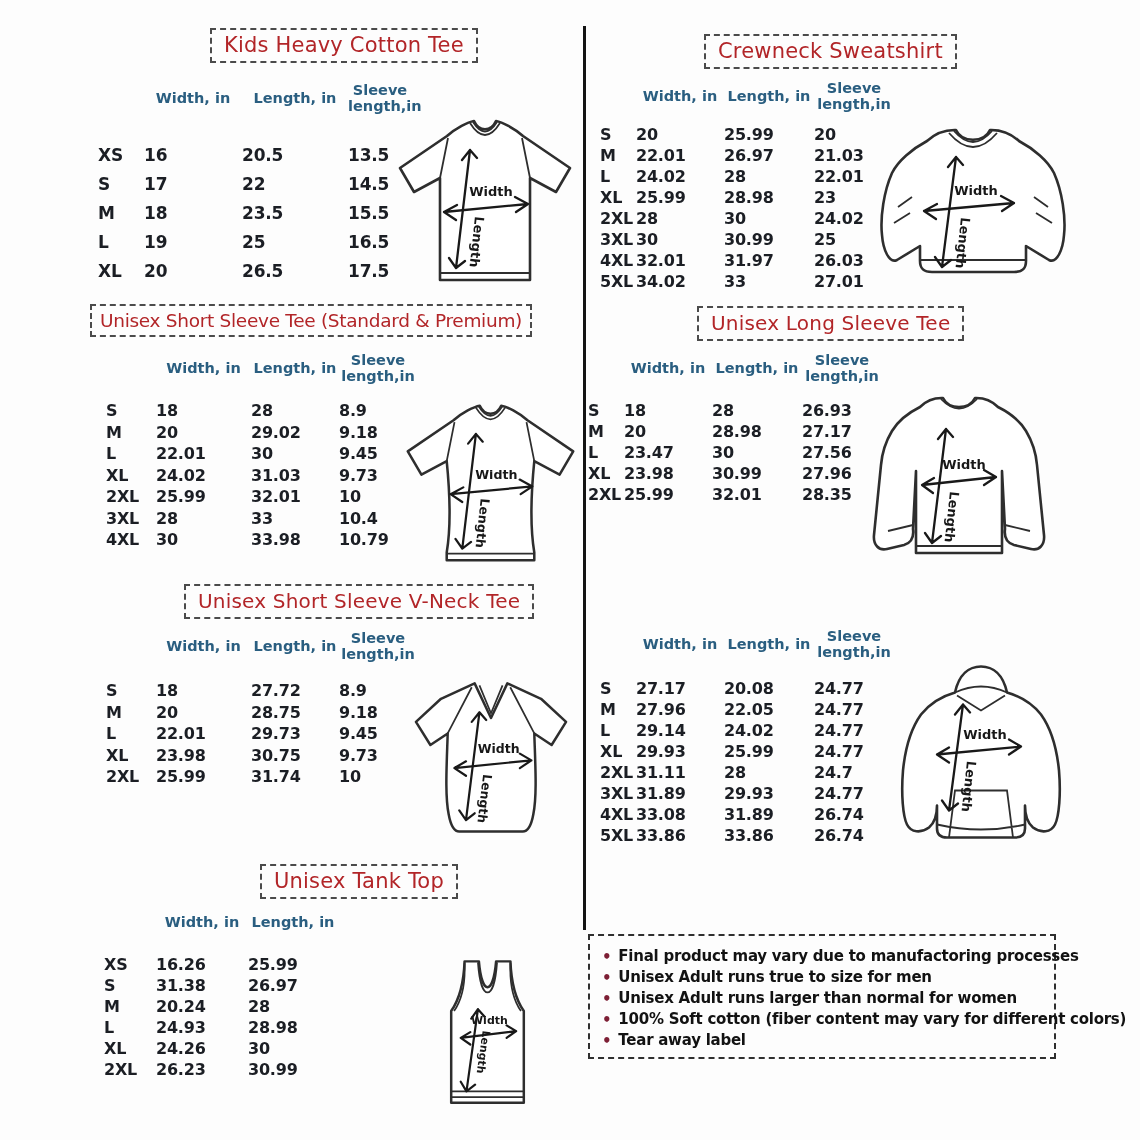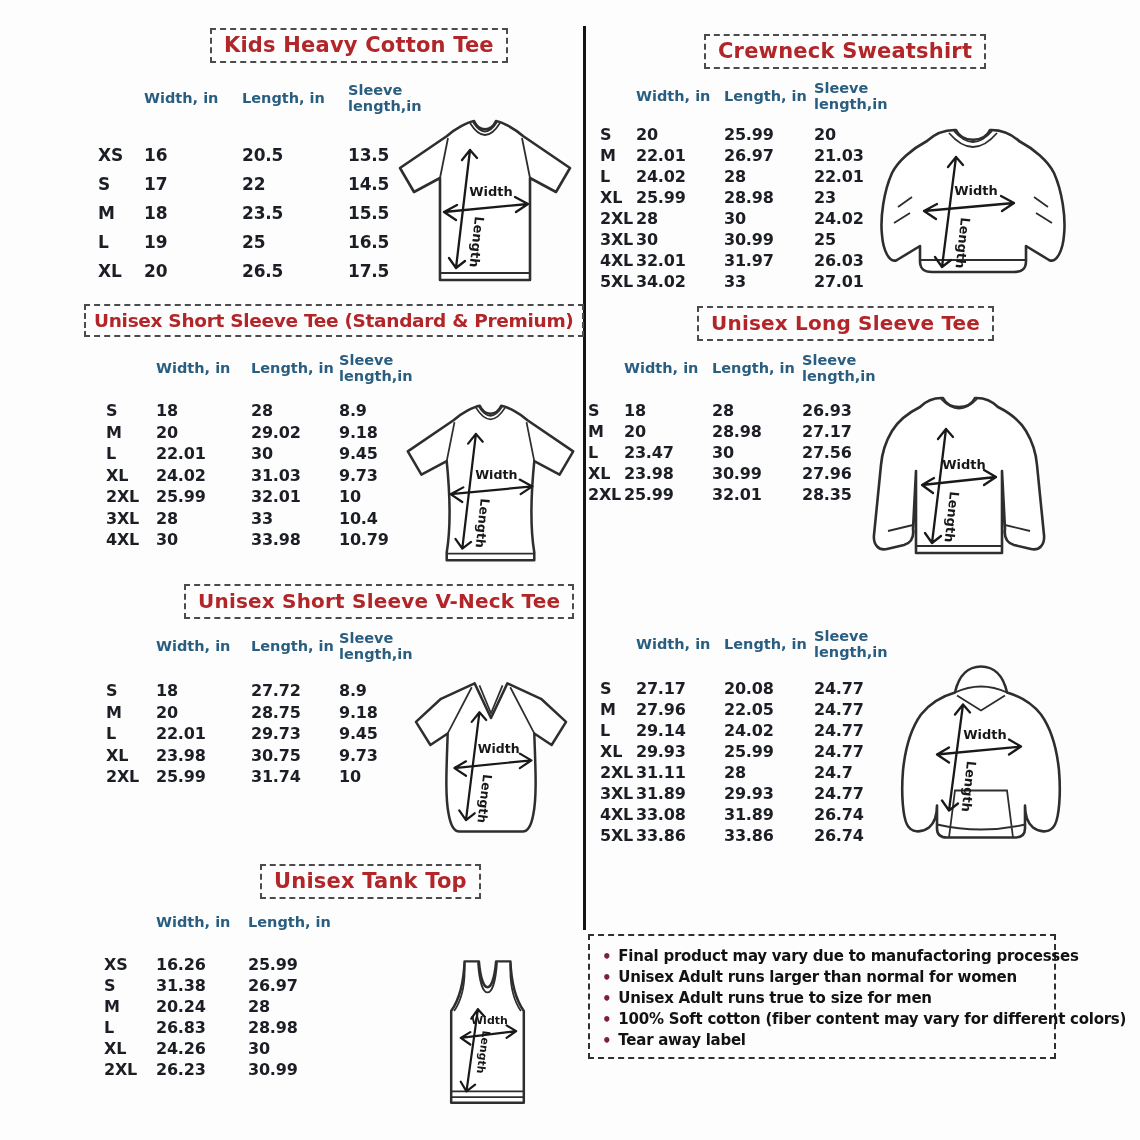--- a/index.html
+++ b/index.html
@@ -9,32 +9,32 @@
   .divider{position:absolute;left:583px;top:26px;width:3px;height:904px;background:#141414}
   .sec{position:absolute}
   .sec1{left:90px;top:28px;width:492px;height:268px;--cols:46px 98px 106px 64px;--rh:29px}
   .sec2{left:80px;top:300px;width:505px;height:272px;--cols:50px 95px 88px 78px;--rh:21.5px}
   .sec3{left:80px;top:580px;width:502px;height:272px;--cols:50px 95px 88px 78px;--rh:21.5px}
   .sec4{left:80px;top:860px;width:502px;height:275px;--cols:52px 92px 90px;--rh:21px}
   .sec5{left:592px;top:30px;width:500px;height:268px;--cols:36px 88px 90px 80px;--rh:21px}
   .sec6{left:580px;top:302px;width:500px;height:272px;--cols:36px 88px 90px 80px;--rh:21px}
   .sec7{left:592px;top:580px;width:500px;height:278px;--cols:36px 88px 90px 80px;--rh:21px}
   .title{position:absolute;display:inline-block;border:2px dashed #4b4b4b;padding:3px 12px 4px;
-         color:var(--title-red,#b22528);font-weight:bold;font-size:21px;letter-spacing:.2px;
+         color:var(--title-red,#b22528);font-weight:normal;font-size:21px;letter-spacing:.2px;
          white-space:nowrap;background:transparent}
   .sec1 .title{left:120px;top:0}
-  .sec2 .title{left:4px;top:4px;font-size:18.5px;letter-spacing:-.3px;padding:4px 8px}
+  .sec2 .title{left:10px;top:4px;font-size:18.5px;letter-spacing:-.3px;padding:4px 8px}
   .sec3 .title{left:104px;top:4px;font-size:20px}
   .sec4 .title{left:180px;top:4px}
   .sec5 .title{left:112px;top:4px}
   .sec6 .title{left:117px;top:4px;font-size:20px}
   .sec7 .title{left:100px;top:4px}
   .trow{display:grid;grid-template-columns:var(--cols);align-items:center}
   .thead{position:absolute;color:var(--header-blue,#2a5e80);font-weight:bold;font-size:14.5px;line-height:16px}
-  .thead .cell{text-align:left}
+  .thead .cell{text-align:center}
   .thead .cell.sleeve{}
   .rows{position:absolute}
   .rows .trow{height:var(--rh)}
   .cell.size,.cell.val{font-weight:bold;font-size:16px;color:var(--ink,#1b1e24);letter-spacing:-.2px}
   .sec1 .cell.size,.sec1 .cell.val{font-size:17px}
   .sec1 .thead{left:8px;top:54px}   .sec1 .rows{left:8px;top:112px}
   .sec2 .thead{left:26px;top:52px}  .sec2 .rows{left:26px;top:100px}
   .sec3 .thead{left:26px;top:50px}  .sec3 .rows{left:26px;top:100px}
   .sec4 .thead{left:24px;top:54px}  .sec4 .rows{left:24px;top:94px}
   .sec5 .thead{left:8px;top:50px}   .sec5 .rows{left:8px;top:94px}
@@ -265,21 +265,21 @@
         </div>
 
         <div class="trow">
           <span class="cell size">M</span>
           <span class="cell val">20.24</span>
           <span class="cell val">28</span>
         </div>
 
         <div class="trow">
           <span class="cell size">L</span>
-          <span class="cell val">26.83</span>
+          <span class="cell val">24.93</span>
           <span class="cell val">28.98</span>
         </div>
 
         <div class="trow">
           <span class="cell size">XL</span>
           <span class="cell val">24.26</span>
           <span class="cell val">30</span>
         </div>
 
         <div class="trow">
@@ -504,25 +504,25 @@
     </svg>
   </div>
 
   <div class="notes">
 
       <div class="note-line">
         <span>Final product may vary due to manufactoring processes</span>
       </div>
 
       <div class="note-line">
+        <span>Unisex Adult runs true to size for men</span>
+      </div>
+
+      <div class="note-line">
         <span>Unisex Adult runs larger than normal for women</span>
-      </div>
-
-      <div class="note-line">
-        <span>Unisex Adult runs true to size for men</span>
       </div>
 
       <div class="note-line">
         <span>100% Soft cotton (fiber content may vary for different colors)</span>
       </div>
 
 
       <div class="note-line">
         <span>Tear away label</span>
       </div>

